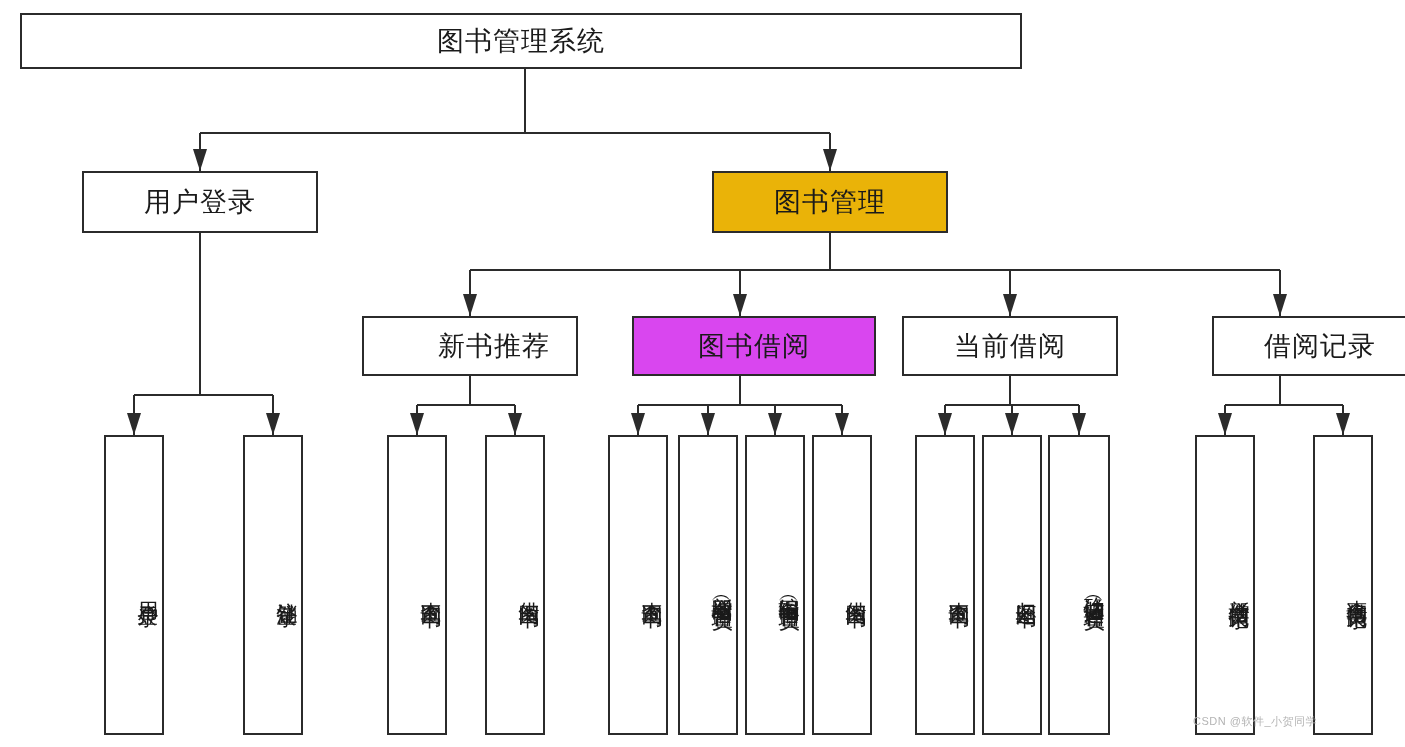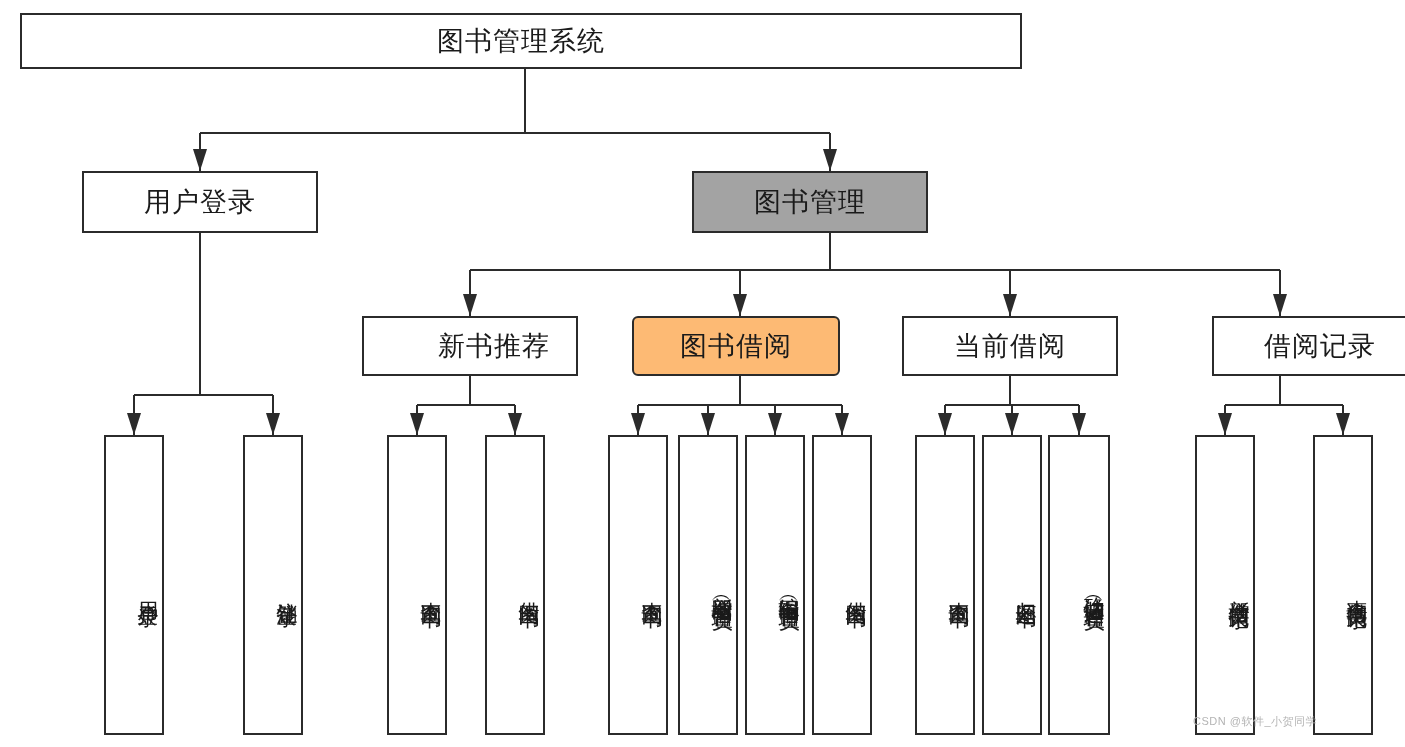--- a/index.html
+++ b/index.html
@@ -119,27 +119,27 @@
       <line x1="1343" y1="405" x2="1343" y2="435" stroke="#2b2b2b" stroke-width="2.2" shape-rendering="crispEdges"></line>
       <path d="M 1336 413 L 1350 413 L 1343 435 Z" fill="#2b2b2b"></path>
     </svg>
   <div id="nodes">
       <div class="node horiz" style="left: 20px; top: 13px; width: 1002px; height: 56px; border-color: rgb(43, 43, 43); background: rgb(255, 255, 255); color: rgb(26, 26, 26);">
         <span class="label">图书管理系统</span>
       </div>
       <div class="node horiz" style="left: 82px; top: 171px; width: 236px; height: 62px; border-color: rgb(43, 43, 43); background: rgb(255, 255, 255); color: rgb(26, 26, 26);">
         <span class="label">用户登录</span>
       </div>
-      <div class="node horiz" style="left: 692px; top: 171px; width: 236px; height: 62px; border-color: rgb(43, 43, 43); background: #a3a3a3; color: rgb(26, 26, 26);">
+      <div class="node horiz" style="left: 712px; top: 171px; width: 236px; height: 62px; border-color: rgb(43, 43, 43); background: #eab308; color: rgb(26, 26, 26);">
         <span class="label">图书管理</span>
       </div>
       <div class="node horiz" style="left: 362px; top: 316px; width: 216px; height: 60px; border-color: rgb(43, 43, 43); background: rgb(255, 255, 255); color: rgb(26, 26, 26); padding-left: 48px;">
         <span class="label">新书推荐</span>
       </div>
-      <div class="node horiz" style="left: 632px; top: 316px; width: 208px; height: 60px; border-color: rgb(43, 43, 43); background: #fdba74; color: rgb(26, 26, 26); border-radius: 6px;">
+      <div class="node horiz" style="left: 632px; top: 316px; width: 244px; height: 60px; border-color: rgb(43, 43, 43); background: #d946ef; color: rgb(26, 26, 26);">
         <span class="label">图书借阅</span>
       </div>
       <div class="node horiz" style="left: 902px; top: 316px; width: 216px; height: 60px; border-color: rgb(43, 43, 43); background: rgb(255, 255, 255); color: rgb(26, 26, 26);">
         <span class="label">当前借阅</span>
       </div>
       <div class="node horiz" style="left: 1172px; top: 316px; width: 216px; height: 60px; border-color: rgb(43, 43, 43); background: rgb(255, 255, 255); color: rgb(26, 26, 26); margin-left: 40px;">
         <span class="label">借阅记录</span>
       </div>
       <div class="node vert" style="left: 104px; top: 435px; width: 60px; height: 300px; border-color: rgb(43, 43, 43); background: rgb(255, 255, 255); color: rgb(26, 26, 26);">
         <span class="label">用户登录</span>

